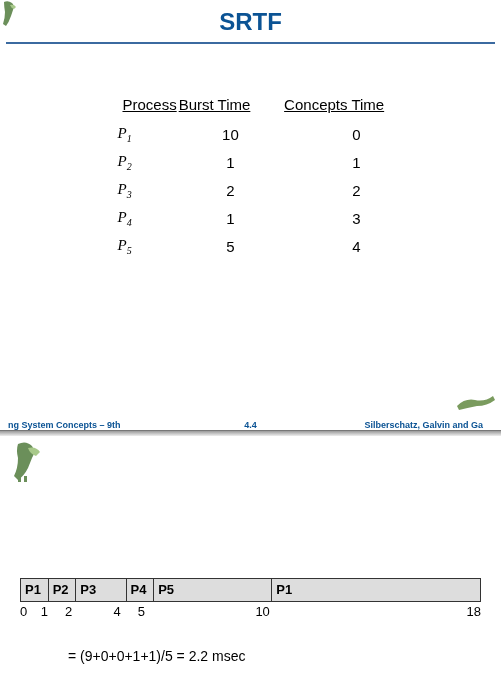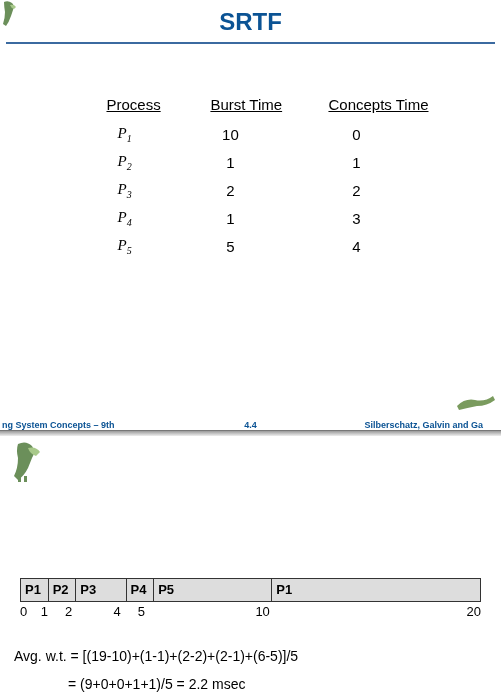--- a/index.html
+++ b/index.html
@@ -33,21 +33,21 @@
     top: 0;
     left: 0;
   }
   .proc-table {
     margin: 50px auto 0 auto;
     width: 360px;
     font-size: 15px;
     color: #000;
   }
   .proc-table th {
-    text-align: right;
+    text-align: left;
     font-weight: normal;
     text-decoration: underline;
     padding-bottom: 6px;
     font-size: 15px;
   }
   .proc-table td {
     text-align: center;
     padding: 3px 0;
   }
   .proc-name {
@@ -60,21 +60,21 @@
   }
   .footer {
     position: absolute;
     bottom: 10px;
     left: 0;
     width: 100%;
     font-size: 9px;
     color: #0b5394;
     font-weight: bold;
   }
-  .footer-left { position: absolute; left: 2px; }
+  .footer-left { position: absolute; left: 8px; }
   .footer-center { position: absolute; left: 50%; transform: translateX(-50%); }
   .footer-right { position: absolute; right: 18px; }
   .footer-dino {
     position: absolute;
     right: 6px;
     bottom: 18px;
   }
   .divider {
     height: 6px;
     background: linear-gradient(to bottom, #999 0%, #eee 100%);
@@ -132,21 +132,21 @@
     <path d="M4 2 Q8 0 12 3 Q15 6 13 10 L11 16 Q9 22 6 26 L3 24 Q5 18 5 12 Q4 6 4 2 Z" fill="#6b8f5a"></path>
     <path d="M10 5 Q14 4 16 7 L14 9 Q11 8 10 5 Z" fill="#a8c98a"></path>
   </svg>
 
   <div class="title">SRTF</div>
   <div class="title-underline"></div>
 
   <table class="proc-table">
     <thead>
       <tr>
-        <th style="text-align:center;padding-left:18px;text-decoration:underline;">Process</th>
+        <th style="text-align:right;padding-left:18px;text-decoration:underline;">Process</th>
         <th>Burst Time</th>
         <th>Concepts Time</th>
       </tr>
     </thead>
     <tbody id="proc-body">
         <tr>
           <td><span class="proc-name">P<sub>1</sub></span></td>
           <td>10</td>
           <td>0</td>
         </tr>
@@ -203,21 +203,20 @@
         <div class="gantt-cell" style="flex: 5 1 0%;">P5</div>
         <div class="gantt-cell" style="flex: 9 1 0%;">P1</div>
       </div>
     <div class="gantt-ticks" id="gantt-ticks">
         <span class="tick first" style="left: 0%;">0</span>
         <span class="tick" style="left: 5.26316%;">1</span>
         <span class="tick" style="left: 10.5263%;">2</span>
         <span class="tick" style="left: 21.0526%;">4</span>
         <span class="tick" style="left: 26.3158%;">5</span>
         <span class="tick" style="left: 52.6316%;">10</span>
-        <span class="tick last" style="left: 100%;">20</span>
+        <span class="tick last" style="left: 100%;">18</span>
       </div>
   </div>
 
   <div class="calc">
-    <div>Avg. w.t. = [(19-10)+(1-1)+(2-2)+(2-1)+(6-5)]/5</div>
     <div style="padding-left:54px;">= (9+0+0+1+1)/5 = 2.2 msec</div>
   </div>
 </div>
 
 </body></html>

